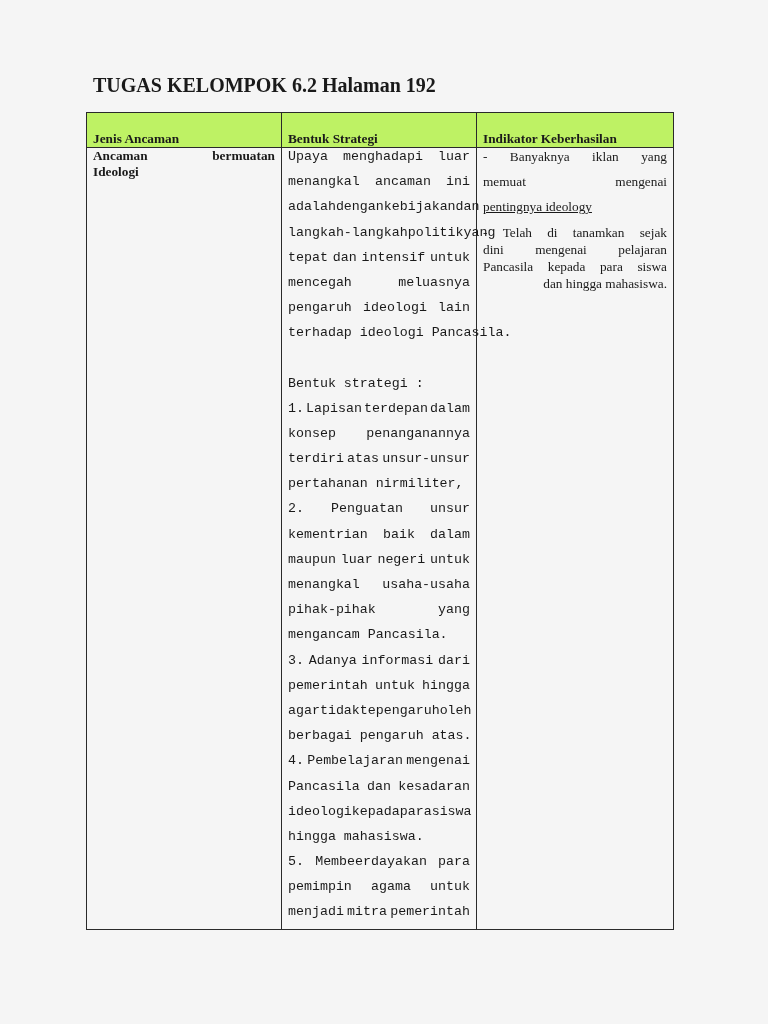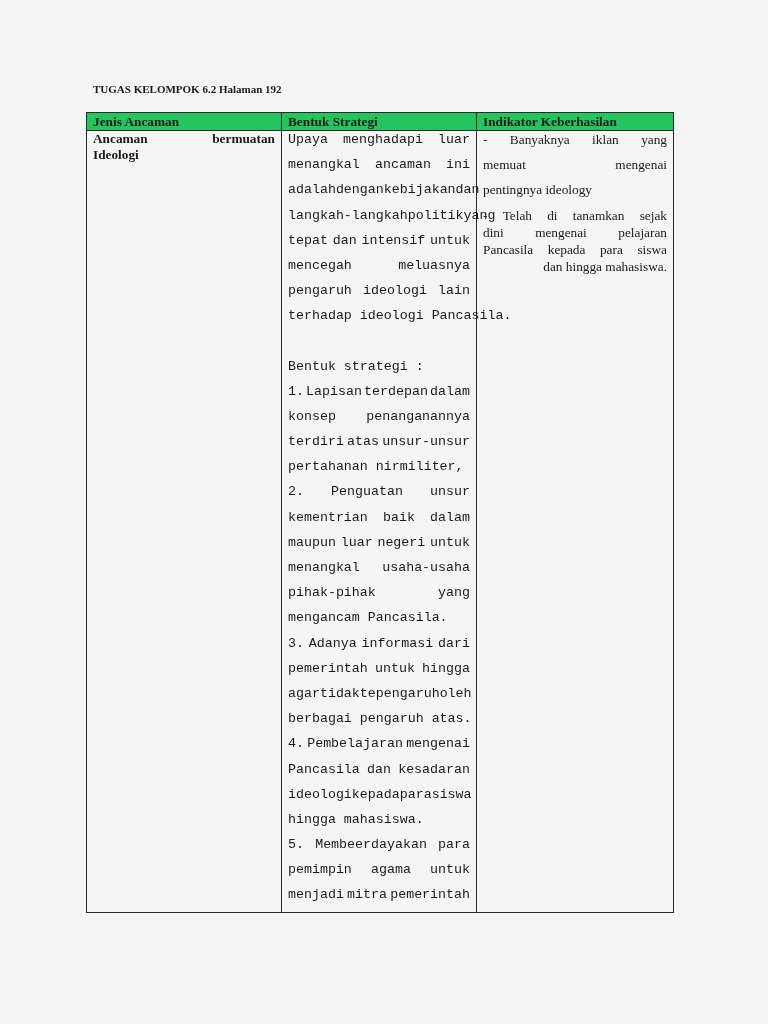--- a/index.html
+++ b/index.html
@@ -6,48 +6,48 @@
     body {
       width: 768px; height: 1024px;
       background: #f5f5f5;
       position: relative;
       font-family: "Liberation Serif", serif;
       color: #1a1a1a;
       overflow: hidden;
     }
     .page-title {
       position: absolute;
-      left: 93px; top: 83px;
-      font-size: 11px;
+      left: 93px; top: 74px;
+      font-size: 20px;
       font-weight: bold;
       letter-spacing: 0px;
     }
     table.doc-table {
       position: absolute;
       left: 86px; top: 112px;
       width: 587px;
       border-collapse: collapse;
       table-layout: fixed;
     }
     table.doc-table col.c1 { width: 195px; }
     table.doc-table col.c2 { width: 195px; }
     table.doc-table col.c3 { width: 197px; }
     table.doc-table th, table.doc-table td {
       border: 1.5px solid #2a2a2a;
       vertical-align: top;
       font-size: 13.3px;
       padding: 0 6px;
     }
     table.doc-table th {
-      background: #22c55e;
+      background: #bef264;
       text-align: left;
       font-weight: bold;
       height: 17px;
       line-height: 17px;
-      padding-top: 0; padding-bottom: 0;
+      padding-top: 17px; padding-bottom: 0;
     }
     table.doc-table td {
       height: 780px;
     }
     .cell-jenis {
       font-weight: bold;
       line-height: 16px;
       text-align: justify;
       text-align-last: left;
       padding-top: 1px;
@@ -60,21 +60,21 @@
       font-family: Liberation Mono, monospace;
     }
     .strategi .ln.last { justify-content: flex-start; }
     .strategi .ln span + span { margin-left: 0; }
     .strategi .gap { height: 25px; }
     .indikator .ln {
       display: flex; justify-content: space-between;
       height: 25.2px; line-height: 17px;
       white-space: nowrap;
     }
-    .indikator .ln.last { justify-content: flex-start; }
+    .indikator .ln.last { justify-content: flex-start; text-decoration: underline; }
     .indikator .tight {
       line-height: 17px;
       text-align: justify;
       text-align-last: left;
     }
     .indikator .tight .tl {
       display: flex; justify-content: space-between; white-space: nowrap;
     }
     .indikator .tight .tl.last { justify-content: flex-end; font-family: Liberation Serif, serif; }
   </style>

